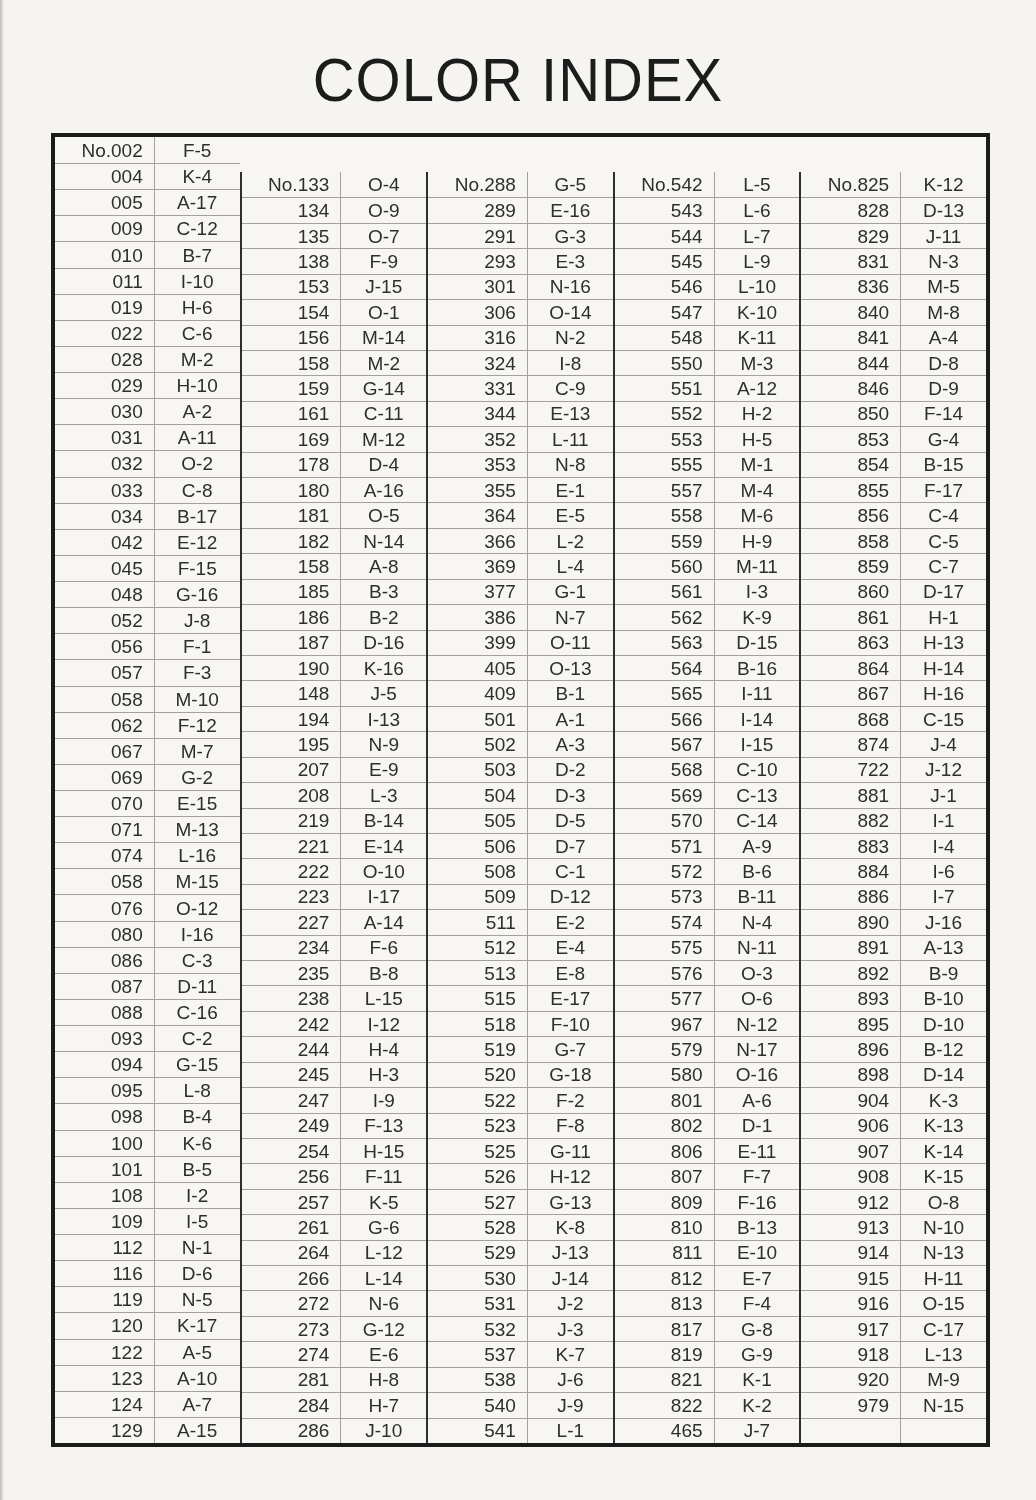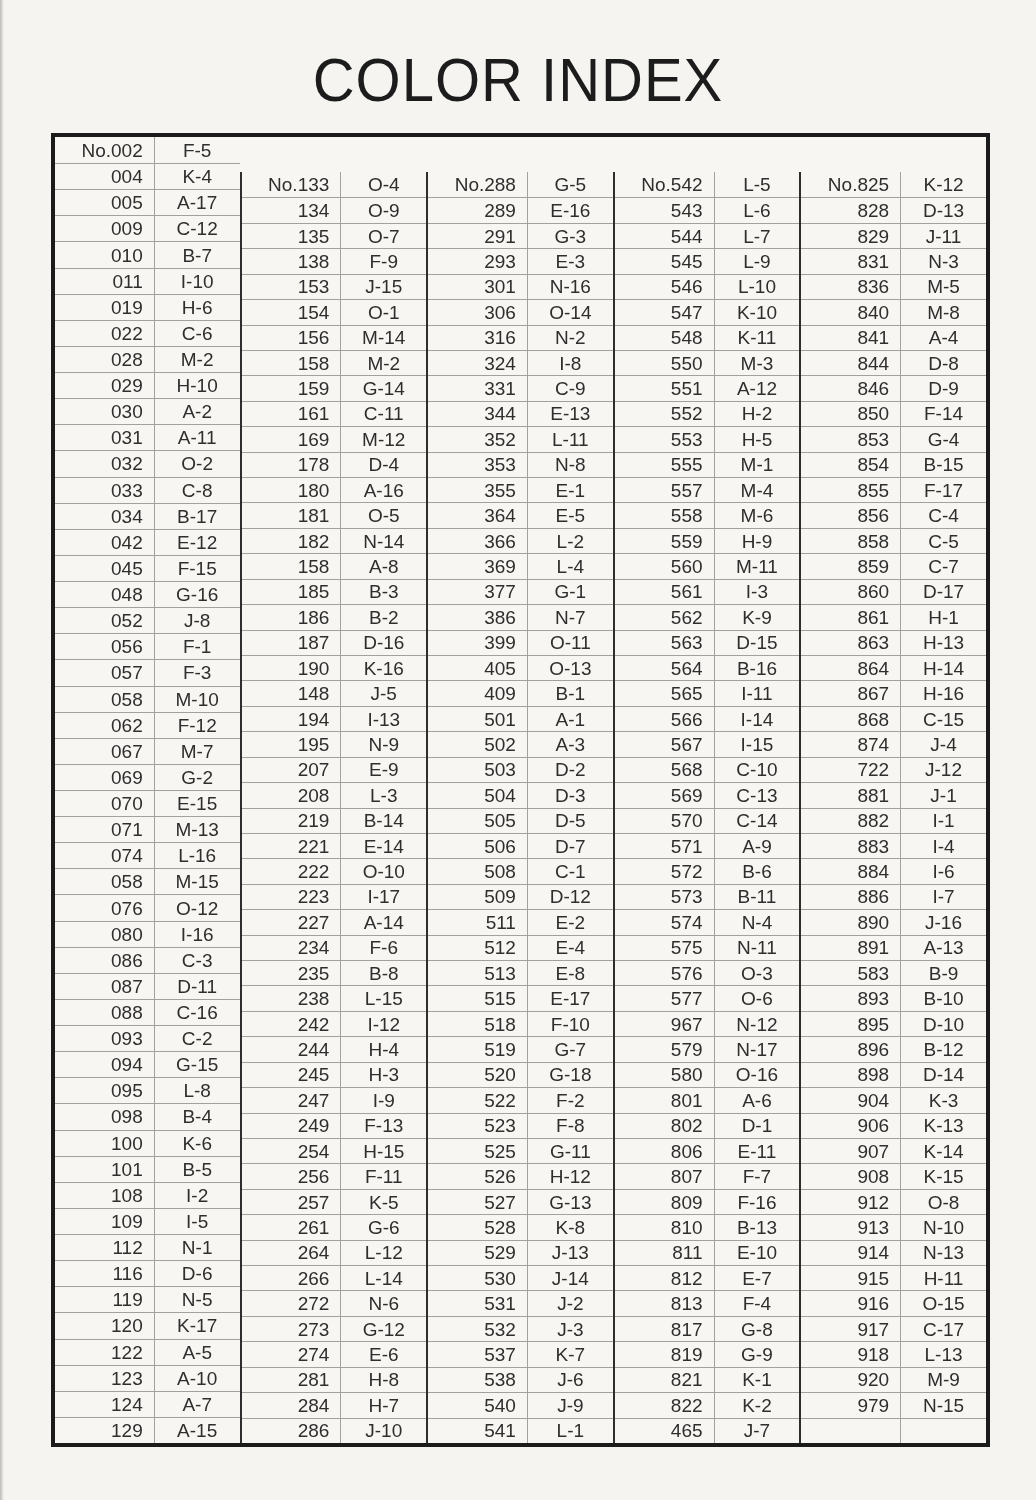--- a/index.html
+++ b/index.html
@@ -550,21 +550,21 @@
       <div class="cell no">883</div>
       <div class="cell code">I-4</div>
       <div class="cell no">884</div>
       <div class="cell code">I-6</div>
       <div class="cell no">886</div>
       <div class="cell code">I-7</div>
       <div class="cell no">890</div>
       <div class="cell code">J-16</div>
       <div class="cell no">891</div>
       <div class="cell code">A-13</div>
-      <div class="cell no">583</div>
+      <div class="cell no">892</div>
       <div class="cell code">B-9</div>
       <div class="cell no">893</div>
       <div class="cell code">B-10</div>
       <div class="cell no">895</div>
       <div class="cell code">D-10</div>
       <div class="cell no">896</div>
       <div class="cell code">B-12</div>
       <div class="cell no">898</div>
       <div class="cell code">D-14</div>
       <div class="cell no">904</div>

